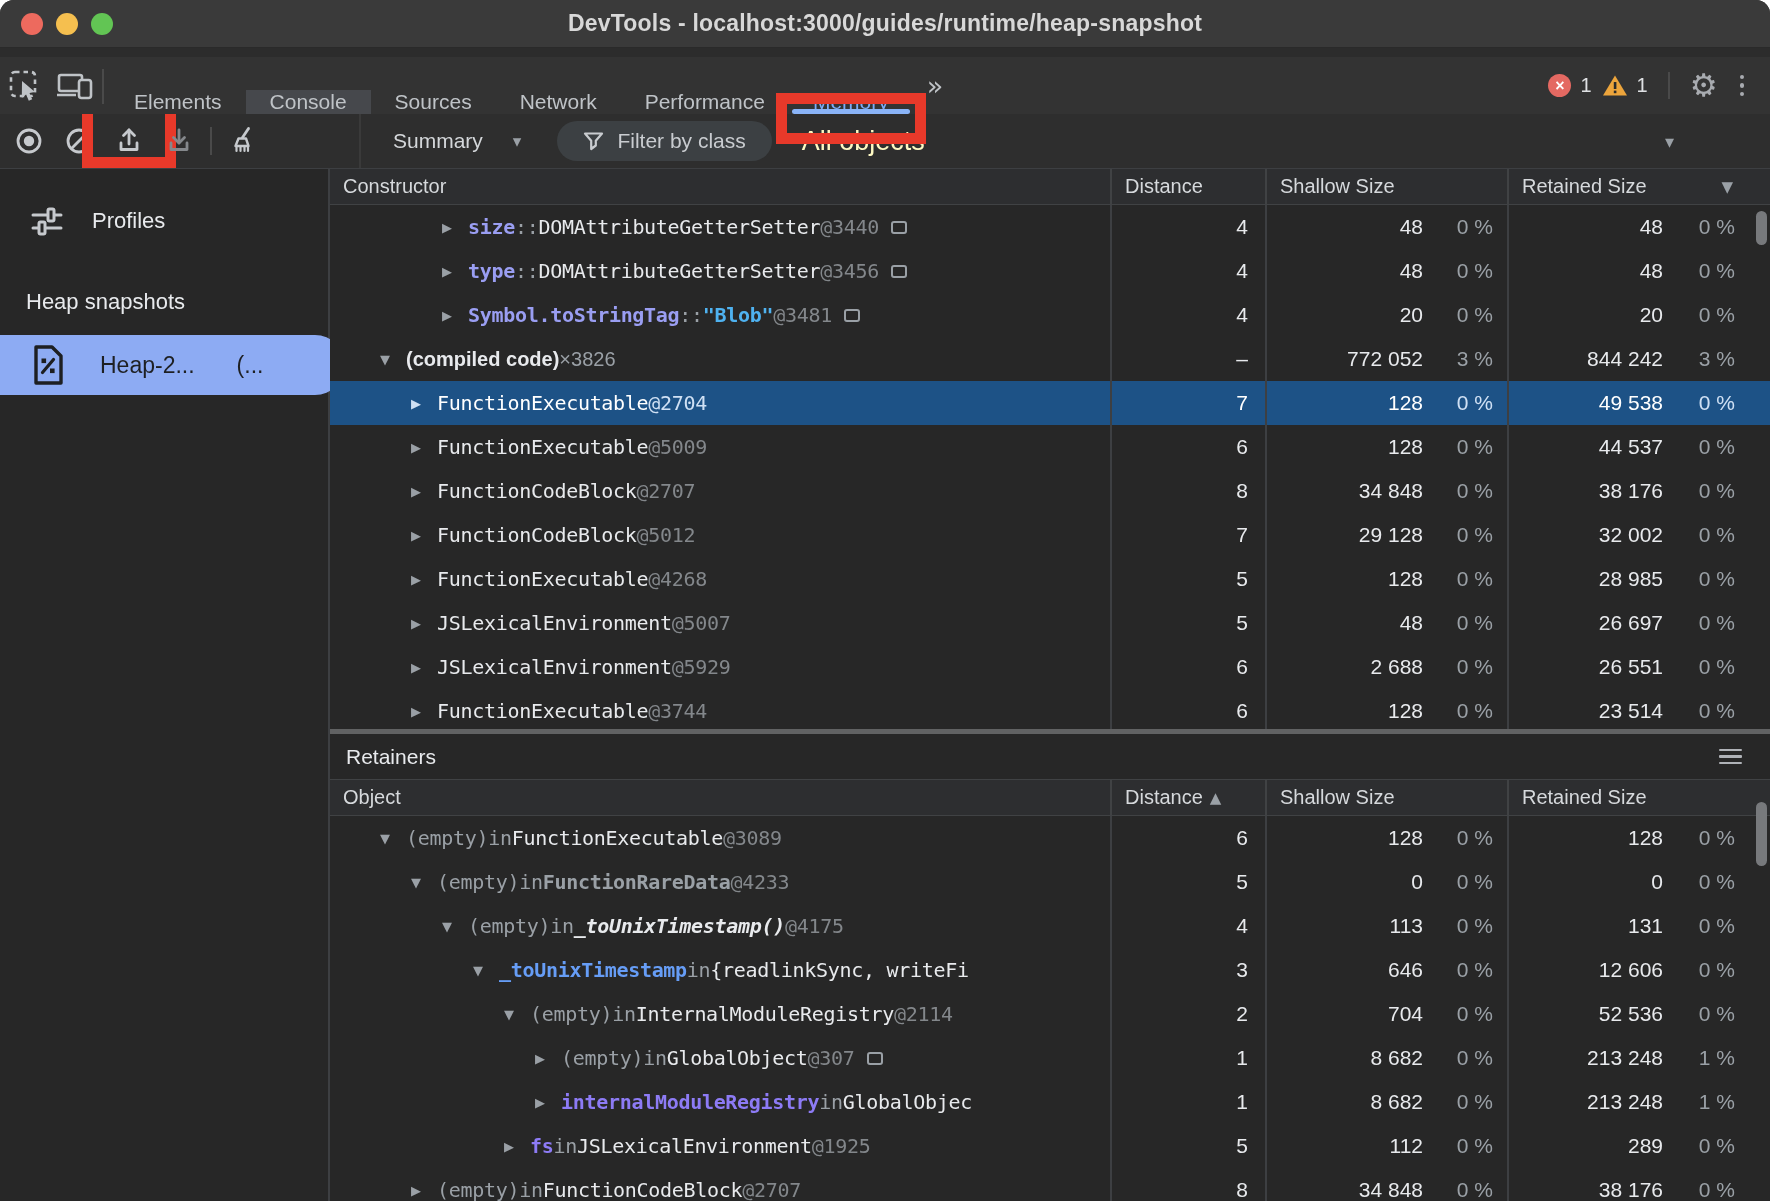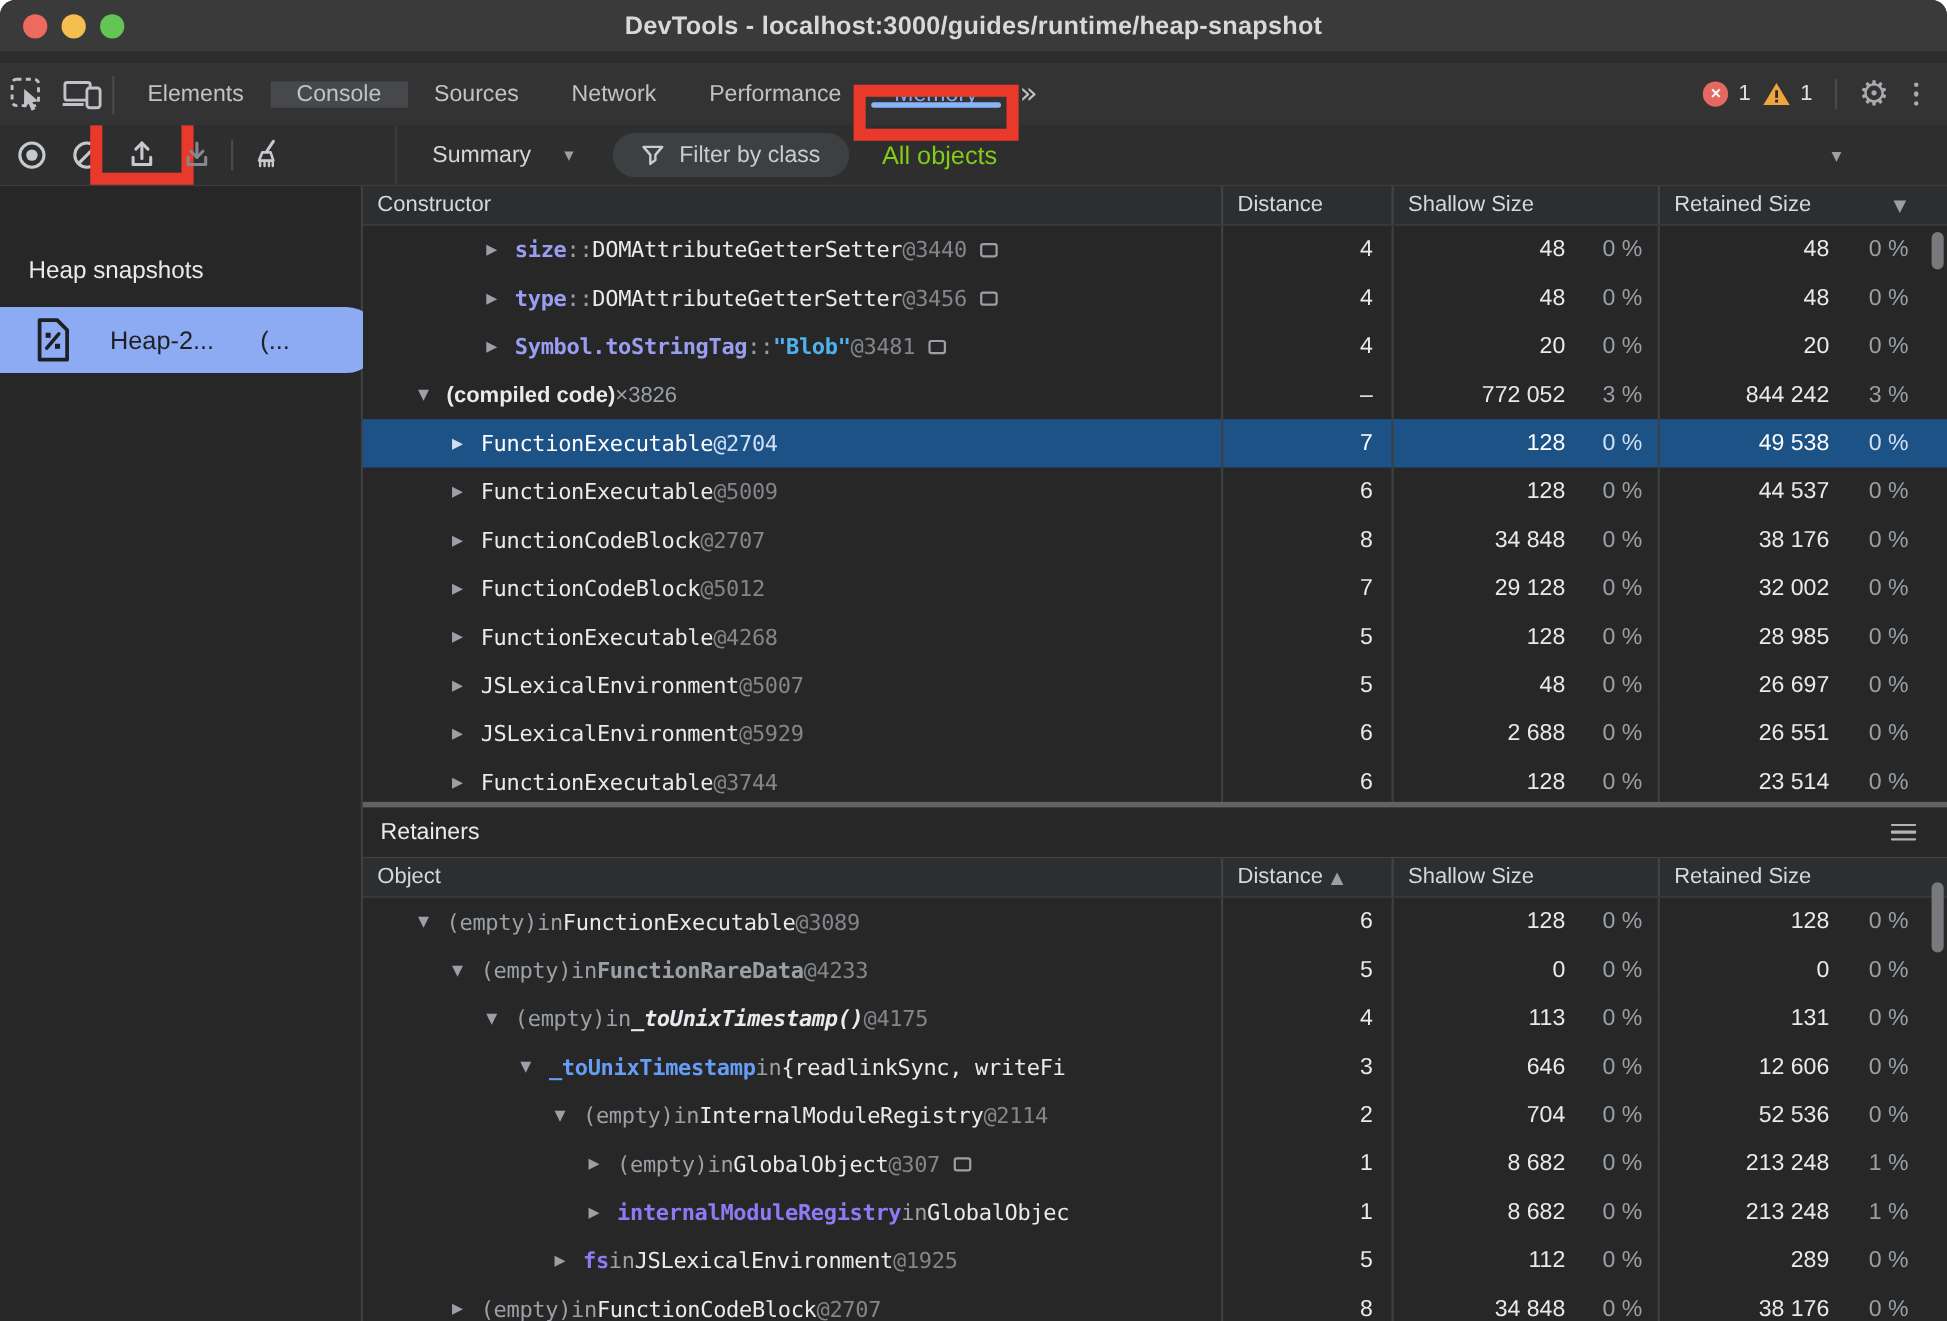--- a/index.html
+++ b/index.html
@@ -18,21 +18,21 @@
   .titlebar{height:48px;background:var(--titlebar);position:relative;flex:none;display:flex;align-items:center;justify-content:center;border-bottom:1px solid #2a2a2a}
   .traffic{position:absolute;left:21px;top:0;height:100%;display:flex;align-items:center;gap:13px}
   .tl{width:22px;height:22px;border-radius:50%}
   .tl.red{background:#ed6a5e}.tl.yellow{background:#f5bf4f}.tl.green{background:#62c554}
   .win-title{font-size:23px;font-weight:bold;color:#d8d8d8;letter-spacing:.2px}
 
   
   .tabbar{height:66px;flex:none;background:linear-gradient(#2c2c2c 0 9px,var(--tabbar) 9px);display:flex;align-items:stretch;padding-top:9px;position:relative;z-index:6}
   .tb-iconbtn{width:50px;display:flex;align-items:center;justify-content:center;color:#bfc3c7}
   .tb-div{width:2px;background:#4a4a4a;margin:12px 6px 10px 2px}
-  .tabs{display:flex;align-items:center}
+  .tabs{display:flex;align-items:flex-end}
   .tab{display:flex;align-items:center;padding:0 24px;font-size:21px;color:#bfc3c7;position:relative;white-space:nowrap}
   .tab.em{background:#46484c}
   .tab.sel{color:var(--blue)}
   .tab.sel .tab-underline{position:absolute;left:3px;right:3px;bottom:0;height:5px;background:#8ab4f8;border-radius:3px}
   .tab-overflow{display:flex;align-items:center;padding:0 14px;color:#bfc3c7;font-size:27px;font-family:"DejaVu Sans",sans-serif}
   .tab-hlbox{position:absolute;left:-13px;right:-13px;top:3px;bottom:-30px;border:11px solid var(--hl);pointer-events:none}
   .tb-right{margin-left:auto;display:flex;align-items:center;gap:10px;padding-right:14px}
   .badge{display:flex;align-items:center;gap:9px;font-size:20px;color:#dfe1e4}
   .err-circ{width:23px;height:23px;border-radius:50%;background:#e46962;color:#fff;display:flex;align-items:center;justify-content:center;font-size:16px;font-weight:bold;line-height:1}
   .warn-tri{position:relative;width:26px;height:23px}
@@ -45,21 +45,21 @@
   
   .toolbar{height:55px;flex:none;background:var(--panel);border-bottom:1px solid var(--colline);display:flex;align-items:center;position:relative;z-index:5}
   .tool-left{width:361px;flex:none;height:100%;display:flex;align-items:center;padding-left:4px;border-right:2px solid #3a3a3a}
   .tbtn{width:50px;height:46px;display:flex;align-items:center;justify-content:center;position:relative;color:#c6c9cd}
   .tbtn.dimmed{color:#85888c}
   .tool-mini-div{width:2px;height:28px;background:#4a4a4a;margin:0 6px}
   .upload-hlbox{position:absolute;left:-22px;right:-22px;top:-18px;bottom:-4px;border:11px solid var(--hl);pointer-events:none}
   .summary{margin-left:32px;display:flex;align-items:center;font-size:21px;color:#d4d7da}
   .summary .chev{margin-left:30px;color:#9aa0a6;font-size:17px;font-family:"DejaVu Sans",sans-serif}
   .filter-pill{margin-left:36px;height:40px;border-radius:21px;background:#3c4043;display:flex;align-items:center;gap:13px;padding:12px 26px;color:#c9ccd0;font-size:21px}
-  .all-objects{margin-left:30px;font-size:23px;color:#84cc16}
+  .all-objects{margin-left:30px;font-size:27px;color:#fef9c3}
   .tool-chev{margin-left:auto;margin-right:96px;color:#9aa0a6;font-size:18px;font-family:"DejaVu Sans",sans-serif}
 
   
   .content{flex:1;display:flex;min-height:0}
   .sidebar{width:330px;flex:none;border-right:2px solid var(--colline);padding-top:24px;background:var(--bg)}
   .profiles-row{height:56px;display:flex;align-items:center;padding-left:30px;gap:28px;color:var(--text);font-size:22px}
   .section-label{margin-top:40px;padding-left:26px;font-size:22px;color:var(--text)}
   .snapshot-pill{margin-top:20px;width:345px;height:60px;border-radius:0 30px 30px 0;background:#8dabf3;display:flex;align-items:center;padding-left:30px;gap:34px;color:#1e2023;font-size:23px}
   .snapshot-pill .suffix{margin-left:8px}
 
@@ -265,20 +265,31 @@
       </span>
       <span>Filter by class</span>
     </div>
     <div class="all-objects"><span>All objects</span></div>
     <span class="tool-chev">▾</span>
   </div>
 
   <div class="content">
 
     <div class="sidebar">
+      <div class="profiles-row">
+        <span>
+          <svg width="34" height="30" viewBox="0 0 34 30" stroke="#c6c9cd" stroke-width="3" stroke-linecap="round">
+            <path d="M3 9 H17 M25 9 H31"></path>
+            <rect x="18" y="3" width="6" height="12" rx="1.5" fill="none"></rect>
+            <path d="M3 22 H8 M16 22 H31"></path>
+            <rect x="9" y="16" width="6" height="12" rx="1.5" fill="none"></rect>
+          </svg>
+        </span>
+        <span>Profiles</span>
+      </div>
       <div class="section-label">Heap snapshots</div>
       <div class="snapshot-pill">
         <span>
           <svg width="36" height="42" viewBox="0 0 36 42">
             <path d="M6 3 H22 L31 12 V39 H6 Z" fill="none" stroke="#1d1f22" stroke-width="3.4" stroke-linejoin="round"></path>
             <path d="M23.5 15.5 L12.5 28.5" stroke="#1d1f22" stroke-width="3.2" stroke-linecap="round"></path>
             <rect x="11.5" y="14.5" width="4.6" height="4.6" fill="#1d1f22"></rect>
             <rect x="20" y="24.5" width="4.6" height="4.6" fill="#1d1f22"></rect>
           </svg>
         </span>

